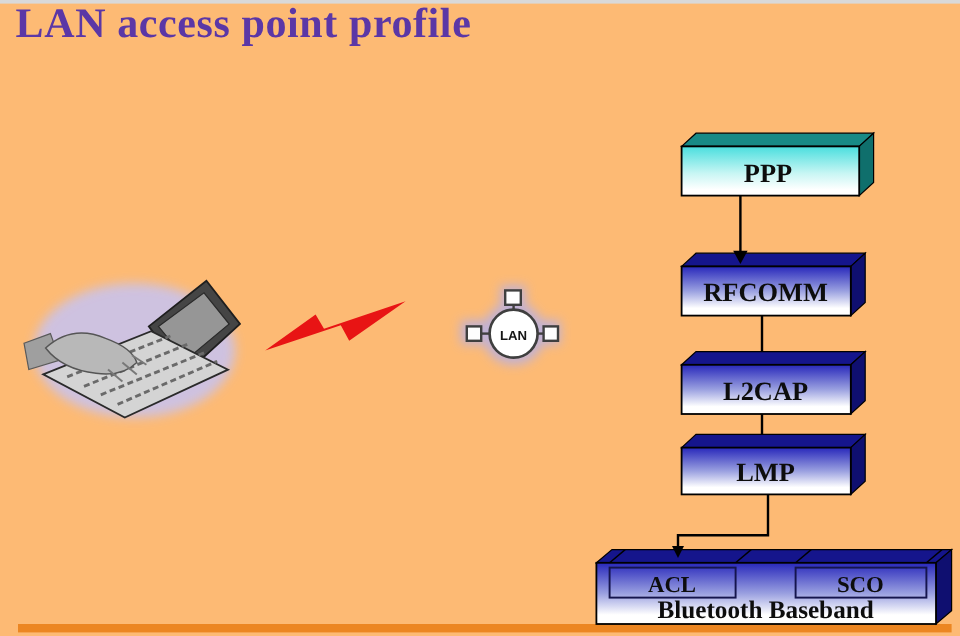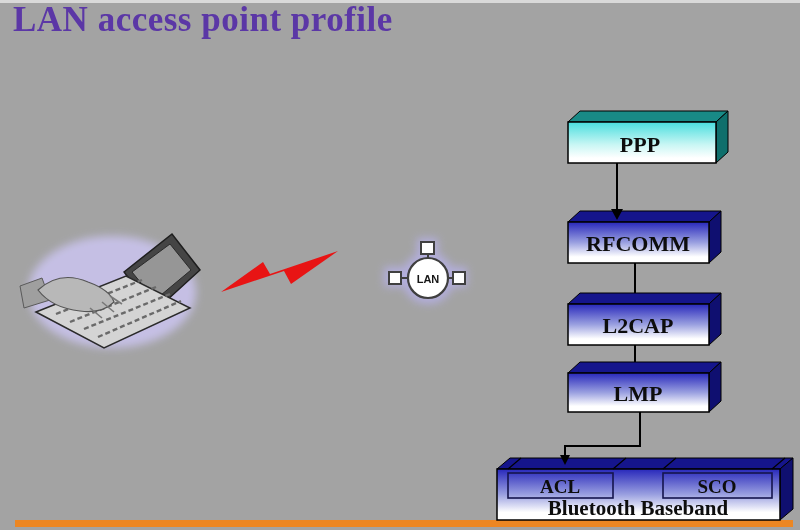--- a/index.html
+++ b/index.html
@@ -1,19 +1,19 @@
 <!DOCTYPE html>
 <html><head>
 <meta charset="utf-8">
 <style>
   html,body{margin:0;padding:0;background:#ffffff;}
   .slide{
     position:relative;
     width:800px;height:530px;
-    background:#a3a3a3;
+    background:#fdba74;
     overflow:hidden;
     font-family:"Liberation Serif", serif;
   }
   .top-edge{
     position:absolute;left:0;top:0;width:800px;height:3px;
     background:#d9d9d9;
   }
   .slide-title{
     position:absolute;left:13px;top:0px;margin:0;
     font-family:"Liberation Serif", serif;

